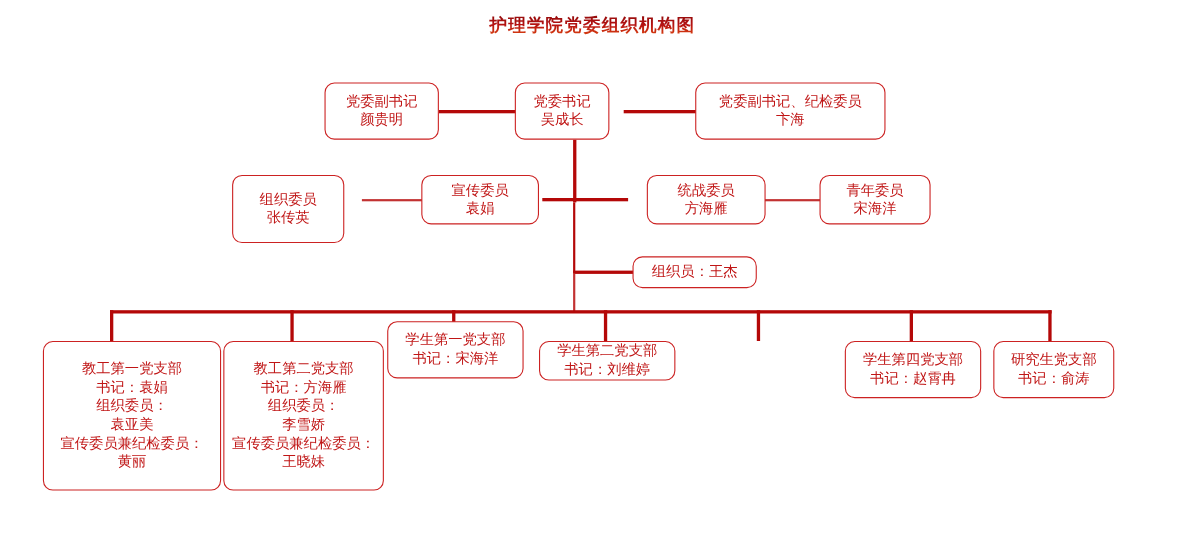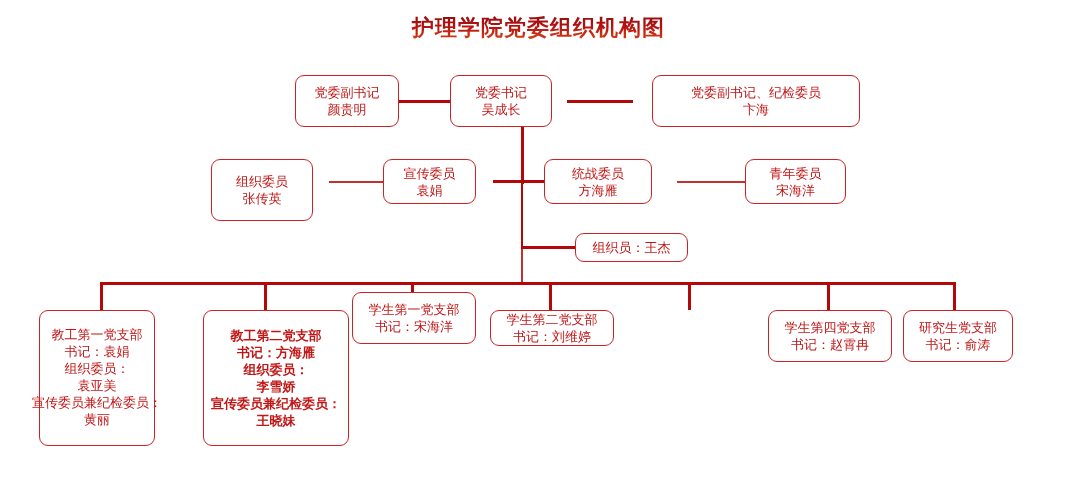--- a/index.html
+++ b/index.html
@@ -8,21 +8,21 @@
     background:#ffffff;
     font-family:"DejaVu Sans","Liberation Sans",sans-serif;
     overflow:hidden;
   }
   #chart-root{position:relative;width:1077px;height:486px;}
 
   
   .chart-title{
     position:absolute;left:0;top:13px;width:1077px;
     text-align:center;
-    font-size:22px;font-weight:bold;
+    font-size:16px;font-weight:bold;
     letter-spacing:1px;
     color:#b11010;
     background:linear-gradient(180deg,#8f0b0b 0%,#b51212 45%,#e04a10 100%);
     -webkit-background-clip:text;background-clip:text;
     -webkit-text-fill-color:transparent;
   }
 
   
   .node{
     position:absolute;
@@ -78,64 +78,64 @@
   <div class="line" style="left:549px;top:282px;width:3px;height:28px;"></div>
   <div class="line" style="left:688px;top:282px;width:3px;height:28px;"></div>
   <div class="line" style="left:827px;top:282px;width:3px;height:28px;"></div>
   <div class="line" style="left:953px;top:282px;width:3px;height:28px;"></div>
 
   <div class="node" style="left:295px;top:75px;width:104px;height:52px;">
     <span class="ln">党委副书记</span>
     <span class="ln">颜贵明</span>
   </div>
 
-  <div class="node" style="left:450px;top:75px;width:102px;height:52px;">
+  <div class="node" style="left:468px;top:75px;width:86px;height:52px;">
     <span class="ln">党委书记</span>
     <span class="ln">吴成长</span>
   </div>
 
-  <div class="node" style="left:632px;top:75px;width:208px;height:52px;margin-left:20px;">
+  <div class="node" style="left:632px;top:75px;width:173px;height:52px;">
     <span class="ln">党委副书记、纪检委员</span>
     <span class="ln">卞海</span>
   </div>
 
   <div class="node" style="left:211px;top:159px;width:102px;height:62px;text-align:right;">
     <span class="ln">组织委员</span>
     <span class="ln">张传英</span>
   </div>
 
-  <div class="node" style="left:383px;top:159px;width:93px;height:45px;">
+  <div class="node" style="left:383px;top:159px;width:107px;height:45px;">
     <span class="ln">宣传委员</span>
     <span class="ln">袁娟</span>
   </div>
 
-  <div class="node" style="left:544px;top:159px;width:108px;height:45px;">
+  <div class="node" style="left:588px;top:159px;width:108px;height:45px;">
     <span class="ln">统战委员</span>
     <span class="ln">方海雁</span>
   </div>
 
   <div class="node" style="left:575px;top:233px;width:113px;height:29px;">
     <span class="ln">组织员：王杰</span>
   </div>
 
   <div class="node" style="left:745px;top:159px;width:101px;height:45px;">
     <span class="ln">青年委员</span>
     <span class="ln">宋海洋</span>
   </div>
 
-  <div class="node" style="left:39px;top:310px;width:116px;height:136px;font-family:Liberation Mono, monospace;">
+  <div class="node" style="left:39px;top:310px;width:162px;height:136px;">
     <span class="ln">教工第一党支部</span>
     <span class="ln">书记：袁娟</span>
     <span class="ln">组织委员：</span>
     <span class="ln">袁亚美</span>
     <span class="ln">宣传委员兼纪检委员：</span>
     <span class="ln">黄丽</span>
   </div>
 
-  <div class="node" style="left:203px;top:310px;width:146px;height:136px;font-weight:bold;">
+  <div class="node" style="left:203px;top:310px;width:146px;height:136px;">
     <span class="ln">教工第二党支部</span>
     <span class="ln">书记：方海雁</span>
     <span class="ln">组织委员：</span>
     <span class="ln">李雪娇</span>
     <span class="ln">宣传委员兼纪检委员：</span>
     <span class="ln">王晓妹</span>
   </div>
 
   <div class="node" style="left:352px;top:292px;width:124px;height:52px;">
     <span class="ln">学生第一党支部</span>

